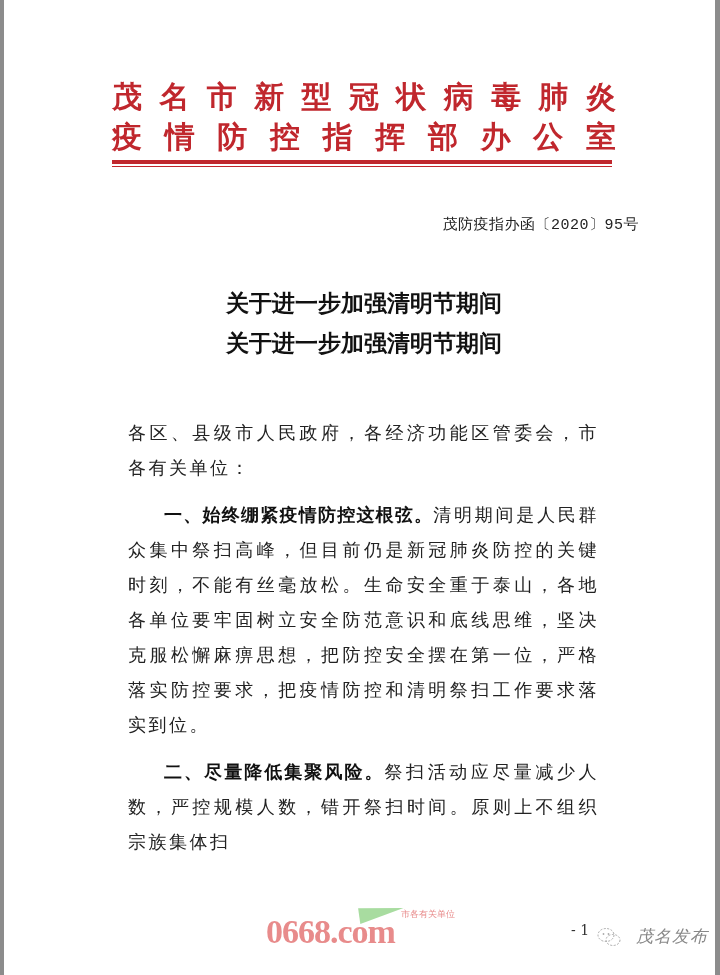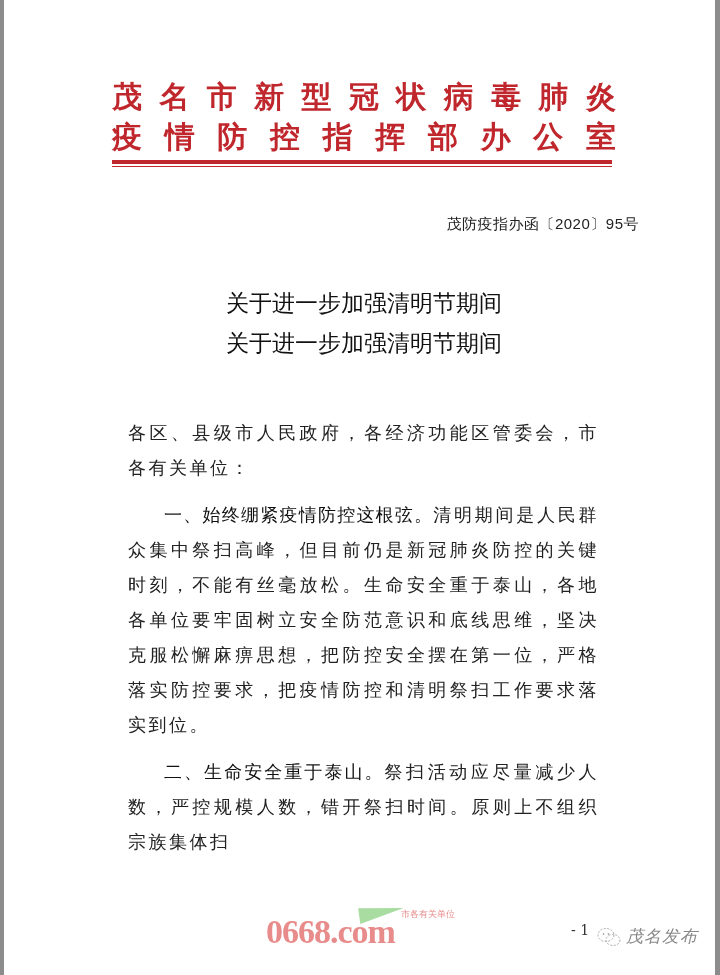--- a/index.html
+++ b/index.html
@@ -23,37 +23,37 @@
   }
   .org-line span { display: inline-block; width: 30px; text-align: center; }
   .red-rule {
     position: absolute; left: 108px; top: 160px; width: 500px;
   }
   .red-rule .thick { height: 4px; background: #c0272d; }
   .red-rule .thin { height: 1px; background: #c0272d; margin-top: 2px; }
   .doc-number {
     position: absolute; right: 76px; top: 215px;
     font-size: 15px; color: #222; letter-spacing: 0.5px;
-    font-family: Liberation Sans, sans-serif;
+    font-family: Liberation Mono, monospace;
   }
   .title {
     position: absolute; left: 100px; top: 283px; width: 520px;
     text-align: center; color: #111;
-    font-family: "DejaVu Serif", serif; font-weight: normal;
+    font-family: "DejaVu Serif", serif; font-weight: bold;
     font-size: 23px; line-height: 40px;
   }
   .body-text {
     position: absolute; left: 112px; top: 403px; width: 495px;
     font-size: 18px; line-height: 35px; color: #222;
     font-family: "DejaVu Serif", serif;
     text-align: justify; letter-spacing: 2.5px;
   }
   .body-text p { margin: 12px; }
   .body-text .indent { text-indent: 36px; }
-  .body-text .strong { font-weight: normal; font-family: "DejaVu Sans", sans-serif; color: #111; letter-spacing: 1px; }
+  .body-text .strong { font-weight: bold; font-family: "DejaVu Sans", sans-serif; color: #111; letter-spacing: 1px; }
   .watermark-logo {
     position: absolute; left: 262px; top: 905px; height: 50px; width: 200px;
   }
   .watermark-logo .domain {
     position: absolute; left: 0; top: 8px;
     font-family: Liberation Serif, serif; font-weight: bold;
     font-size: 34px; color: #e88b8b; letter-spacing: -1px;
   }
   .watermark-logo .plane {
     position: absolute; left: 93px; top: 0; width: 0; height: 0;
@@ -61,21 +61,21 @@
     transform: rotate(-8deg);
   }
   .watermark-logo .sub {
     position: absolute; left: 135px; top: 3px; font-size: 9px; color: #e88b8b;
     font-family: "DejaVu Sans", sans-serif;
   }
   .page-number {
     position: absolute; left: 567px; top: 922px; font-size: 14px; color: #333;
   }
   .wechat-mark {
-    position: absolute; left: 592px; top: 925px; display: flex; align-items: center; gap: 4px;
+    position: absolute; left: 592px; top: 925px; display: flex; align-items: center; gap: 14px;
   }
   .wechat-mark .icon { width: 26px; height: 20px; }
   .wechat-mark .label {
     font-size: 17px; color: #888; font-style: italic;
     font-family: "DejaVu Sans", sans-serif; letter-spacing: 1px;
   }
 </style>
 </head>
 <body>
 
@@ -117,21 +117,21 @@
   <div class="doc-number">茂防疫指办函〔2020〕95号</div>
 
   <div class="title">
     <div>关于进一步加强清明节期间</div>
     <div>关于进一步加强清明节期间</div>
   </div>
 
   <div class="body-text">
     <p>各区、县级市人民政府，各经济功能区管委会，市各有关单位：</p>
     <p class="indent"><span class="strong">一、始终绷紧疫情防控这根弦。</span><span>清明期间是人民群众集中祭扫高峰，但目前仍是新冠肺炎防控的关键时刻，不能有丝毫放松。生命安全重于泰山，各地各单位要牢固树立安全防范意识和底线思维，坚决克服松懈麻痹思想，把防控安全摆在第一位，严格落实防控要求，把疫情防控和清明祭扫工作要求落实到位。</span></p>
-    <p class="indent"><span class="strong">二、生命安全重于泰山。</span><span>祭扫活动应尽量减少人数，严控规模人数，错开祭扫时间。原则上不组织宗族集体扫</span></p>
+    <p class="indent"><span class="strong">二、尽量降低集聚风险。</span><span>祭扫活动应尽量减少人数，严控规模人数，错开祭扫时间。原则上不组织宗族集体扫</span></p>
   </div>
 
   <div class="watermark-logo">
     <div class="plane"></div>
     <div class="sub">市各有关单位</div>
     <div class="domain">0668.com</div>
   </div>
 
   <div class="page-number">- 1</div>
 

